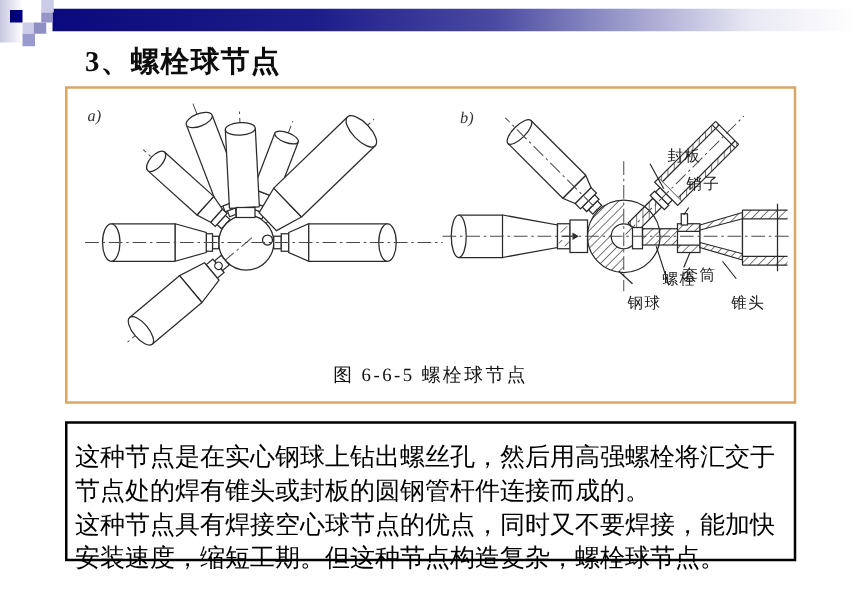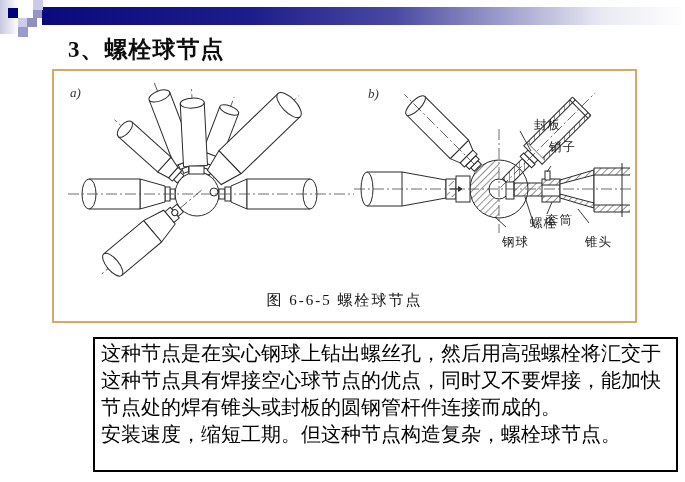--- a/index.html
+++ b/index.html
@@ -23,22 +23,22 @@
   
   .figure-box{position:absolute;left:52px;top:69px;width:585px;height:254px;box-sizing:border-box;
               border:2px solid #d9a765;background:#fff;}
   .figure-box svg{position:absolute;left:0;top:0;}
   .fig-label{position:absolute;font-family:"Liberation Serif","DejaVu Serif",serif;
              font-style:italic;font-size:13px;color:#333;}
   .part-label{position:absolute;font-size:12.5px;color:#1a1a1a;letter-spacing:1px;white-space:nowrap;}
   .caption{position:absolute;left:0;top:220px;width:100%;text-align:center;
            font-family:"Liberation Serif","DejaVu Serif",serif;font-size:15px;color:#111;letter-spacing:2px;}
   
-  .desc-box{position:absolute;left:52px;top:337px;width:585px;height:135px;box-sizing:border-box;
-            border:2px solid #000;background:#fff;padding:1px 6px;margin-left:41px;}
+  .desc-box{position:absolute;left:52px;top:337px;width:585px;height:112px;box-sizing:border-box;
+            border:2px solid #000;background:#fff;padding:14px 6px;}
   .desc-line{font-size:20px;line-height:27px;color:#000;white-space:nowrap;}
   
   svg .w{fill:#fff;stroke:#2a2a2a;stroke-width:1;}
   svg .wns{fill:#fff;stroke:none;}
   svg .h{fill:url(#hp);stroke:#2a2a2a;stroke-width:1;}
   svg .hn{fill:url(#hp);stroke:none;}
   svg line{stroke:#2a2a2a;stroke-width:1;}
   svg .cl{stroke:#4a4a4a;stroke-width:0.8;stroke-dasharray:11 3 2 3;fill:none;}
   svg .ldr{stroke:#222;stroke-width:0.9;}
 </style>
@@ -256,17 +256,17 @@
     <span class="part-label" style="left:492px;top:141px;">套筒</span>
     <span class="part-label" style="left:531px;top:151px;margin-top:12px;">锥头</span>
     <span class="part-label" style="left:448px;top:163px;">钢球</span>
     <span class="part-label" style="left:476px;top:144px;">螺栓</span>
 
     <div class="caption">图 6-6-5  螺栓球节点</div>
   </div>
 
   <div class="desc-box">
     <div class="desc-line">这种节点是在实心钢球上钻出螺丝孔，然后用高强螺栓将汇交于</div>
+    <div class="desc-line">节点处的焊有锥头或封板的圆钢管杆件连接而成的。</div>
     <div class="desc-line">这种节点具有焊接空心球节点的优点，同时又不要焊接，能加快</div>
-    <div class="desc-line">节点处的焊有锥头或封板的圆钢管杆件连接而成的。</div>
     <div class="desc-line">安装速度，缩短工期。但这种节点构造复杂，螺栓球节点。</div>
   </div>
 </div>
 
 </body></html>

